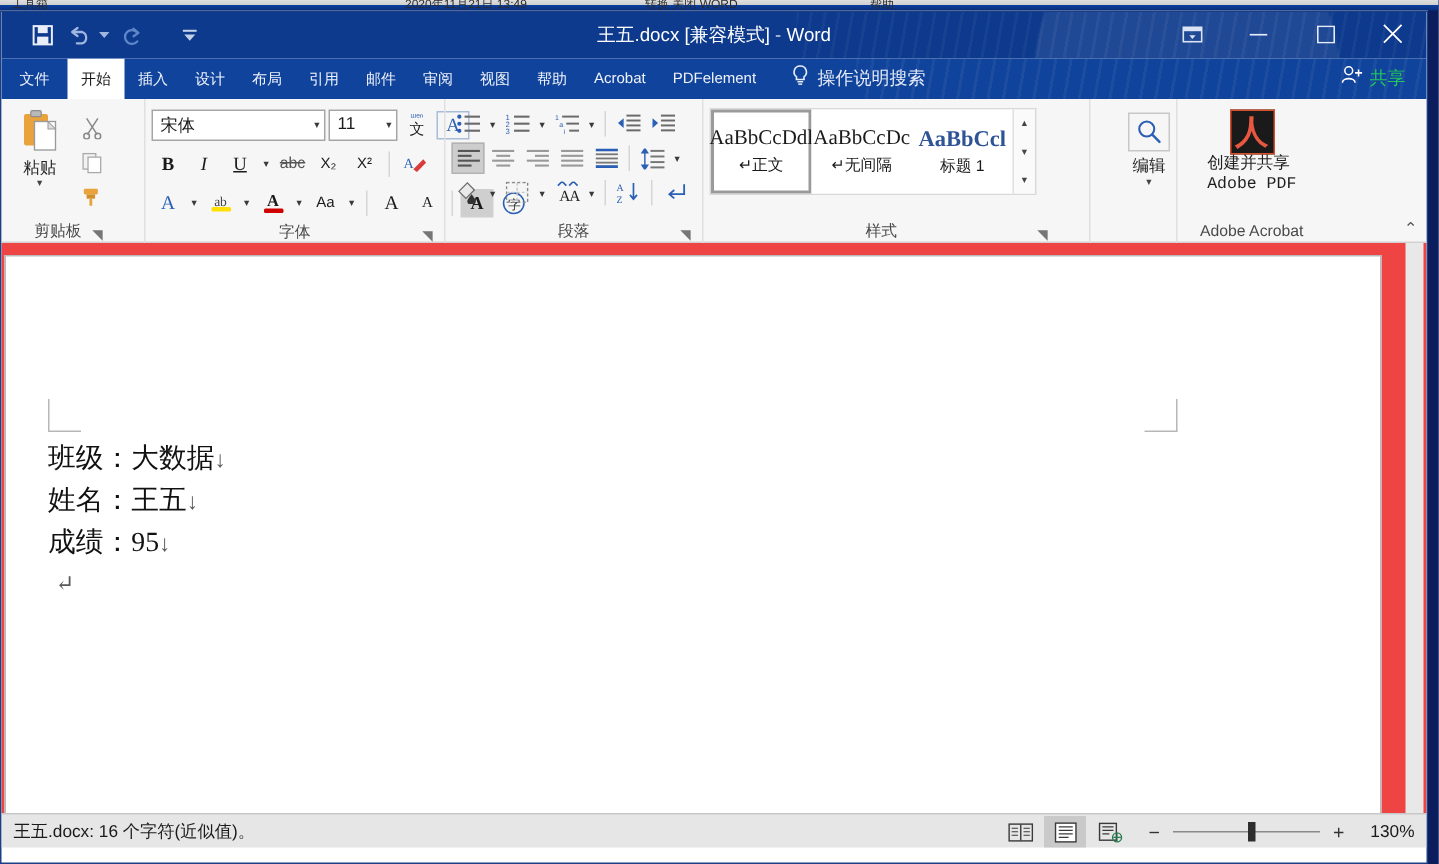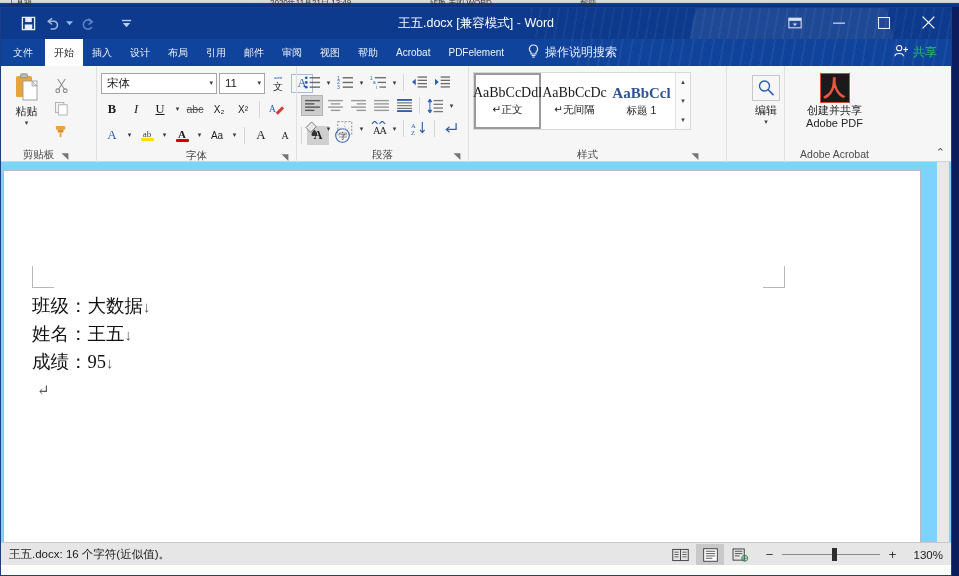--- a/index.html
+++ b/index.html
@@ -187,28 +187,28 @@
   .edit-lbl { font-size: 11px; color: #1f1f1f; margin-top: 2px; }
 
   
   .acro-group { width: 100px; }
   .acro-btn { display: flex; flex-direction: column; align-items: center; width: 92px; padding-top: 2px; }
   .acro-icon {
     width: 30px; height: 30px; background: #1a1a1a; border: 1px solid #d64d29;
     display: flex; align-items: center; justify-content: center;
     font-family: "Liberation Serif", serif; color: #e8573f; font-size: 22px; font-weight: bold;
   }
-  .acro-lbl { font-size: 11px; color: #1f1f1f; text-align: center; line-height: 13px; margin-top: 1px;}
+  .acro-lbl { font-size: 11px; color: #1f1f1f; line-height: 13px; margin-top: 1px; font-family: Liberation Mono, monospace;}
   .ribbon-collapse {
     position: absolute; right: 6px; bottom: 2px; font-size: 11px; color: #555;
   }
 
   
   .docarea {
-    position: relative; height: 380px; background: #7dd3fc;
+    position: relative; height: 380px; background: #ef4444;
     overflow: hidden;
   }
   .page {
     position: absolute; left: 2px; top: 8px; width: 918px; height: 372px;
     background: #ffffff; border: 1px solid #b9b9b9; border-bottom: none;
   }
   .margin-mark { position: absolute; width: 22px; height: 22px; }
   .margin-mark.tl { left: 28px; top: 95px; border-left: 1px solid #b7b7b7; border-bottom: 1px solid #b7b7b7; }
   .margin-mark.tr { left: 759px; top: 95px; border-right: 1px solid #b7b7b7; border-bottom: 1px solid #b7b7b7; }
   .doc-text { position: absolute; left: 28px; top: 122px; }

